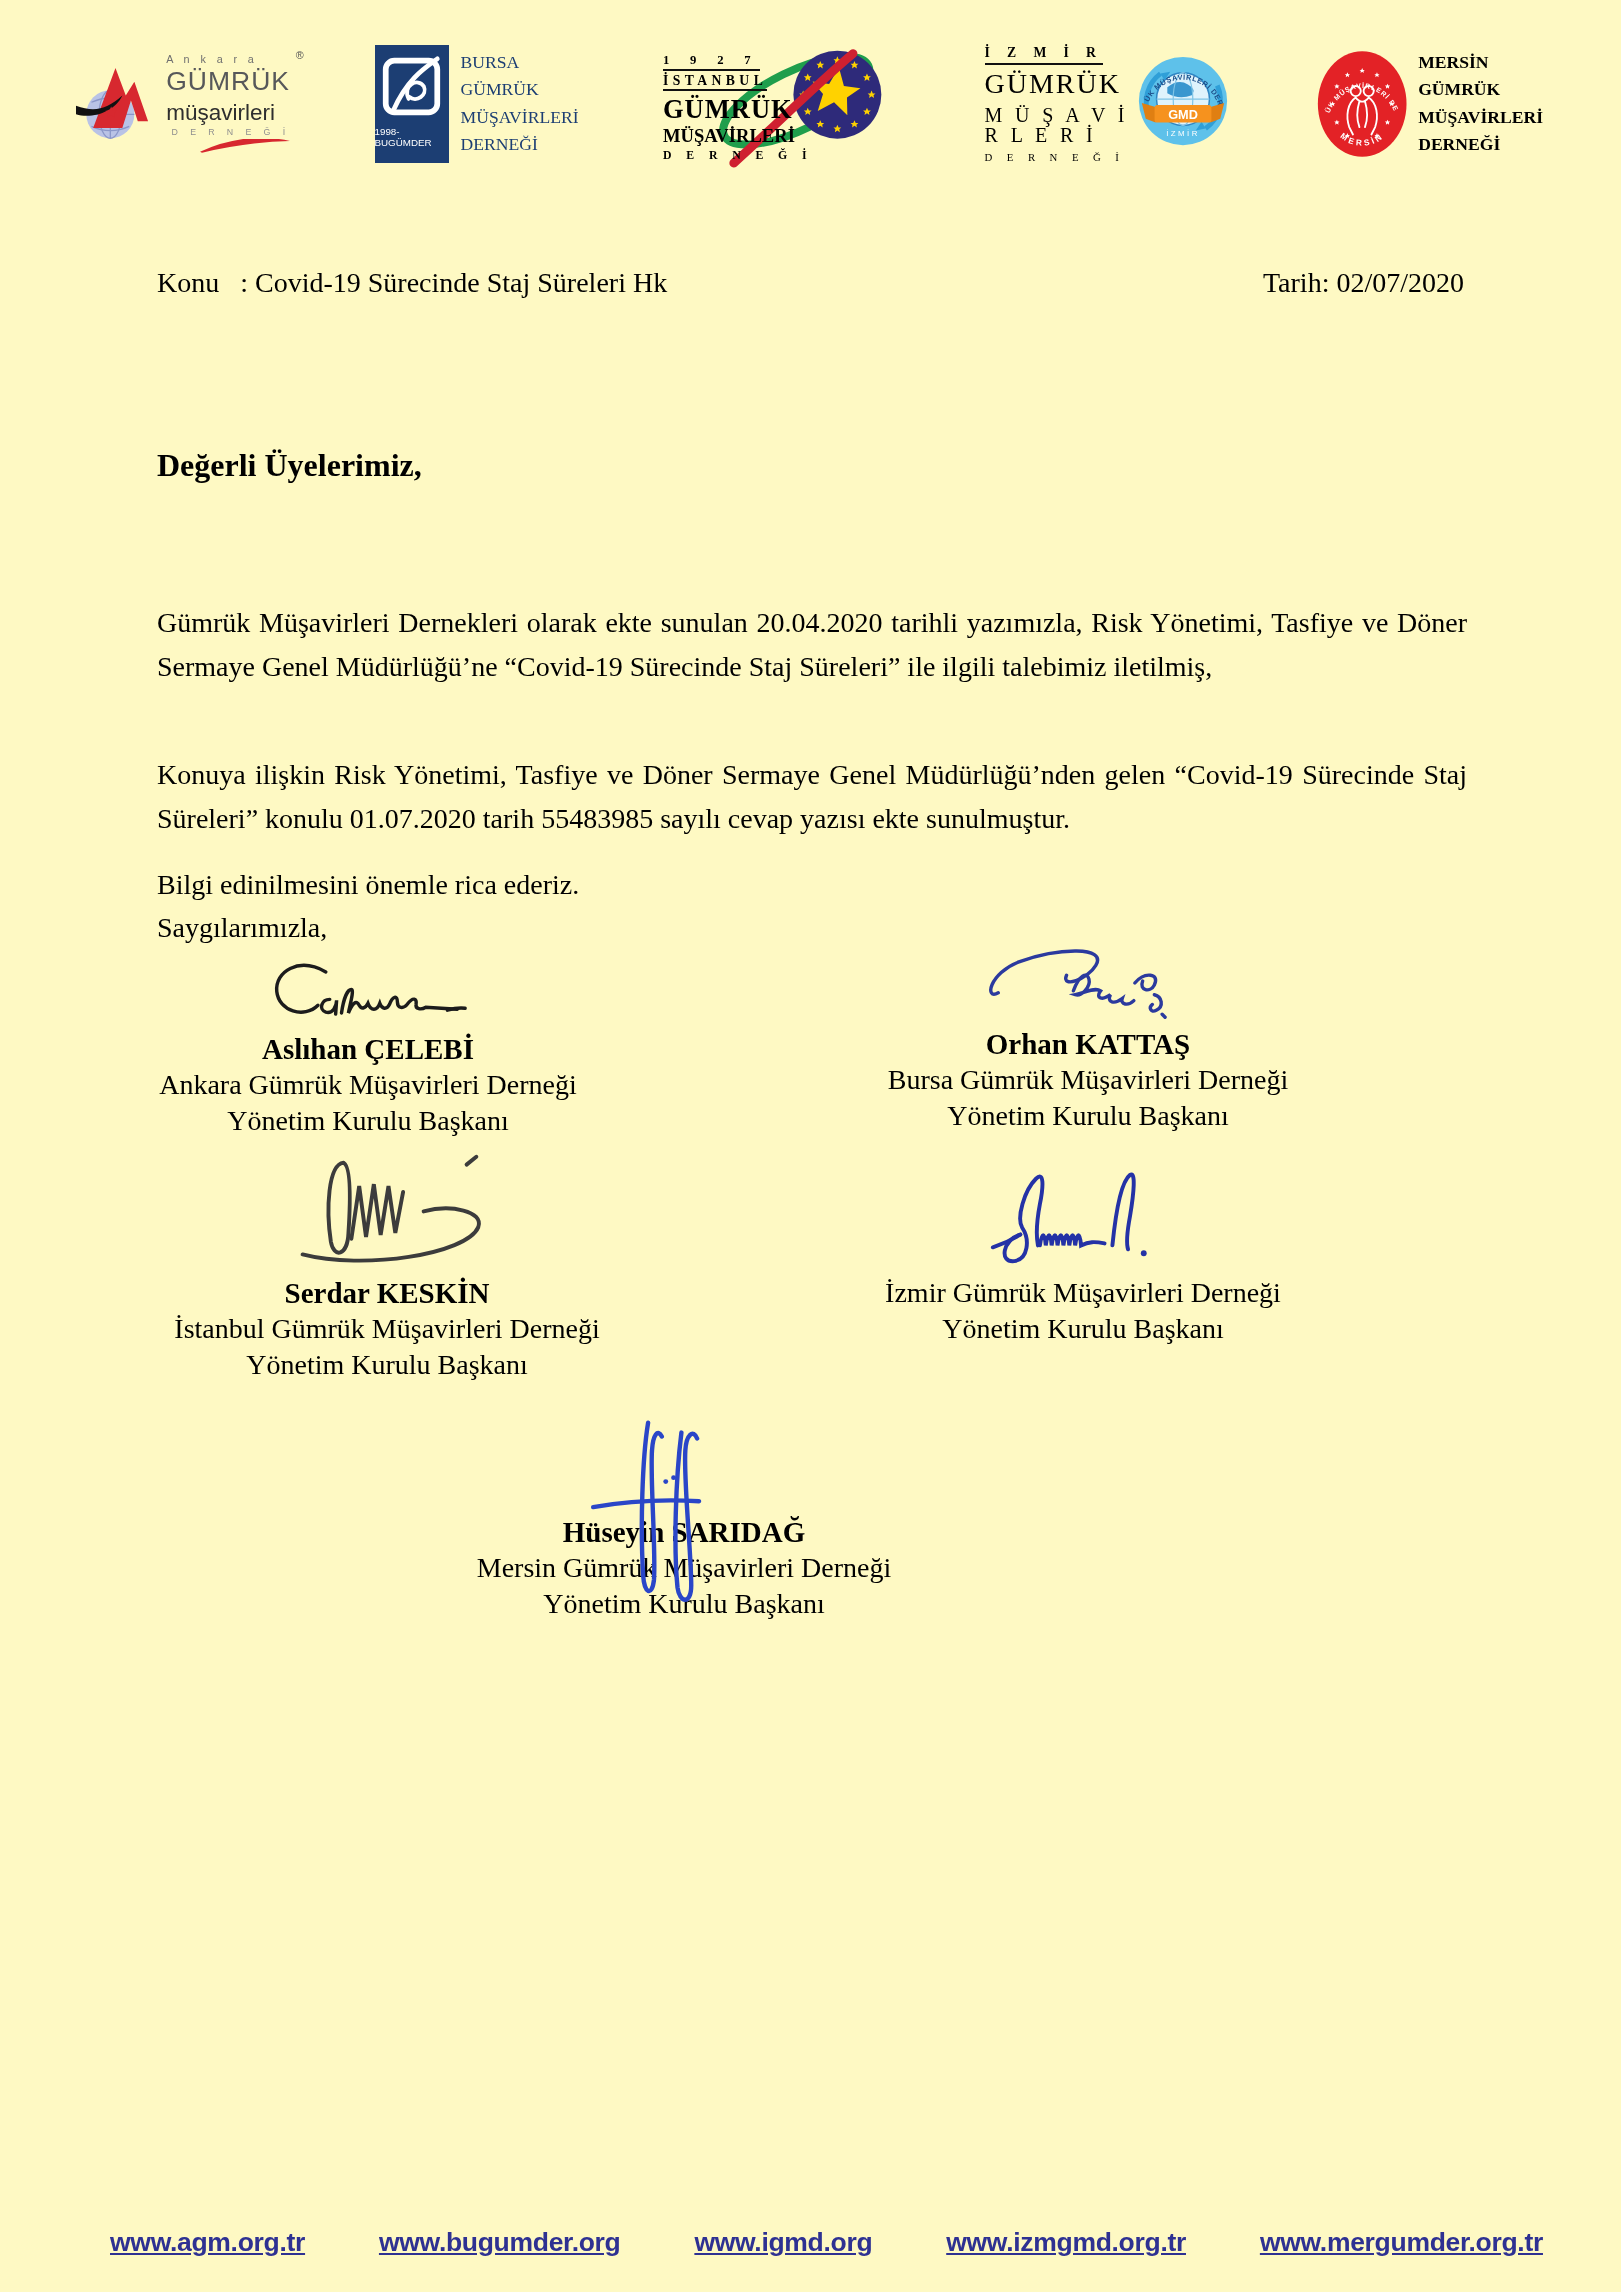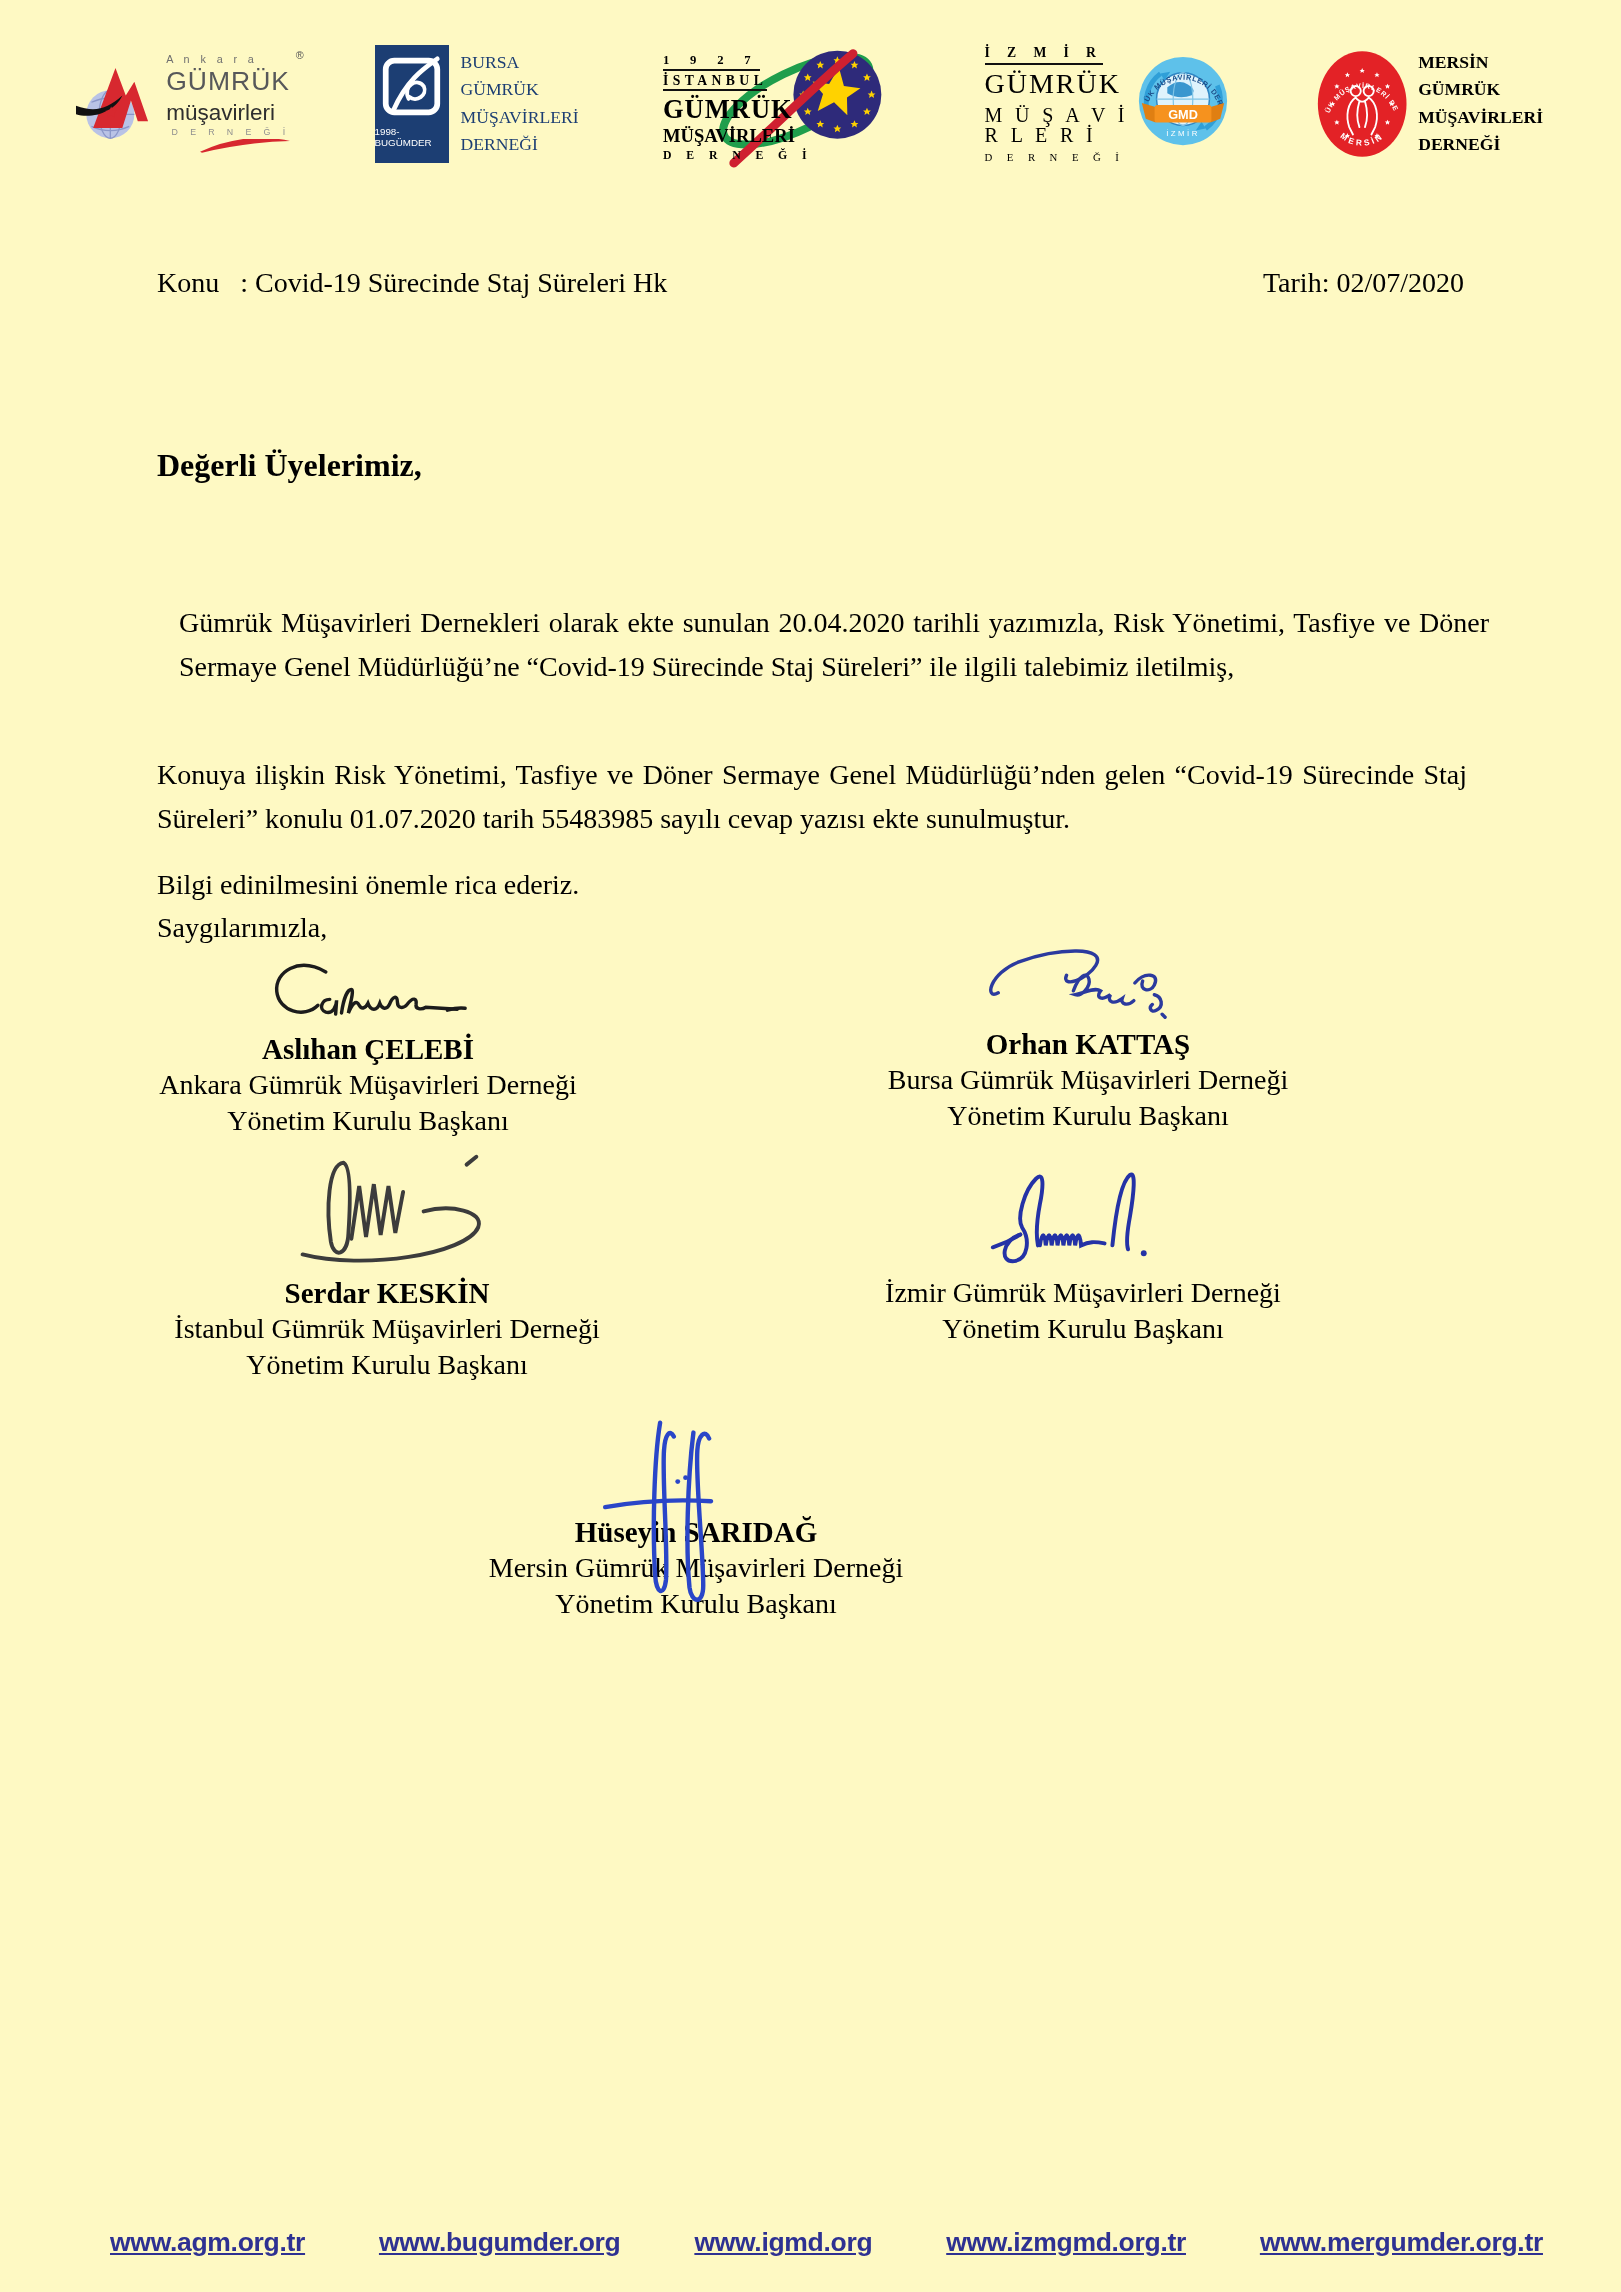--- a/index.html
+++ b/index.html
@@ -53,32 +53,32 @@
   .logo-mersin{width:227px;}
   .mer-text{margin-left:9.8px;font-size:17.6px;font-weight:bold;line-height:27.4px;}
 
   
   .meta-row{position:absolute;top:267px;left:157px;right:157px;display:flex;
             justify-content:space-between;font-size:28px;}
   .meta-subject{white-space:pre-wrap;}
   .salutation{position:absolute;top:447px;left:157px;font-size:32px;font-weight:bold;}
   .para{position:absolute;left:157px;width:1310px;font-size:28px;line-height:44px;
         text-align:justify;}
-  .para-1{top:573px;margin-left:22px;}
+  .para-1{top:573px;}
   .para-2{top:725px;}
   .para-3{top:835px;text-align:left;}
   .closing{position:absolute;top:912px;left:157px;font-size:28px;}
 
   
   .sig-block{position:absolute;width:490px;text-align:center;}
   .sig-1{left:123px;top:956px;}
   .sig-2{left:843px;top:944px;}
   .sig-3{left:142px;top:1149px;}
   .sig-4{left:838px;top:1157px;}
-  .sig-5{left:451px;top:1411px;padding-top:101px;}
+  .sig-5{left:439px;top:1411px;padding-top:101px;}
   .sig-scribble{display:block;margin:0 auto;}
   .sig-5 .sig-scribble{position:absolute;top:0;left:50%;transform:translateX(-58%);margin:0;}
   .sig-name{font-size:29px;font-weight:bold;line-height:36px;margin-top:2px;}
   .sig-org,.sig-title{font-size:28px;line-height:36px;}
 
   
   .footer{position:absolute;top:2227px;left:78px;right:78px;display:flex;
           justify-content:space-between;font-family:"Liberation Sans",sans-serif;margin-left:32px;}
   .footer a{font-size:26.5px;font-weight:bold;color:#2e3192;text-decoration:underline;
             letter-spacing:-0.3px;cursor:pointer;}

